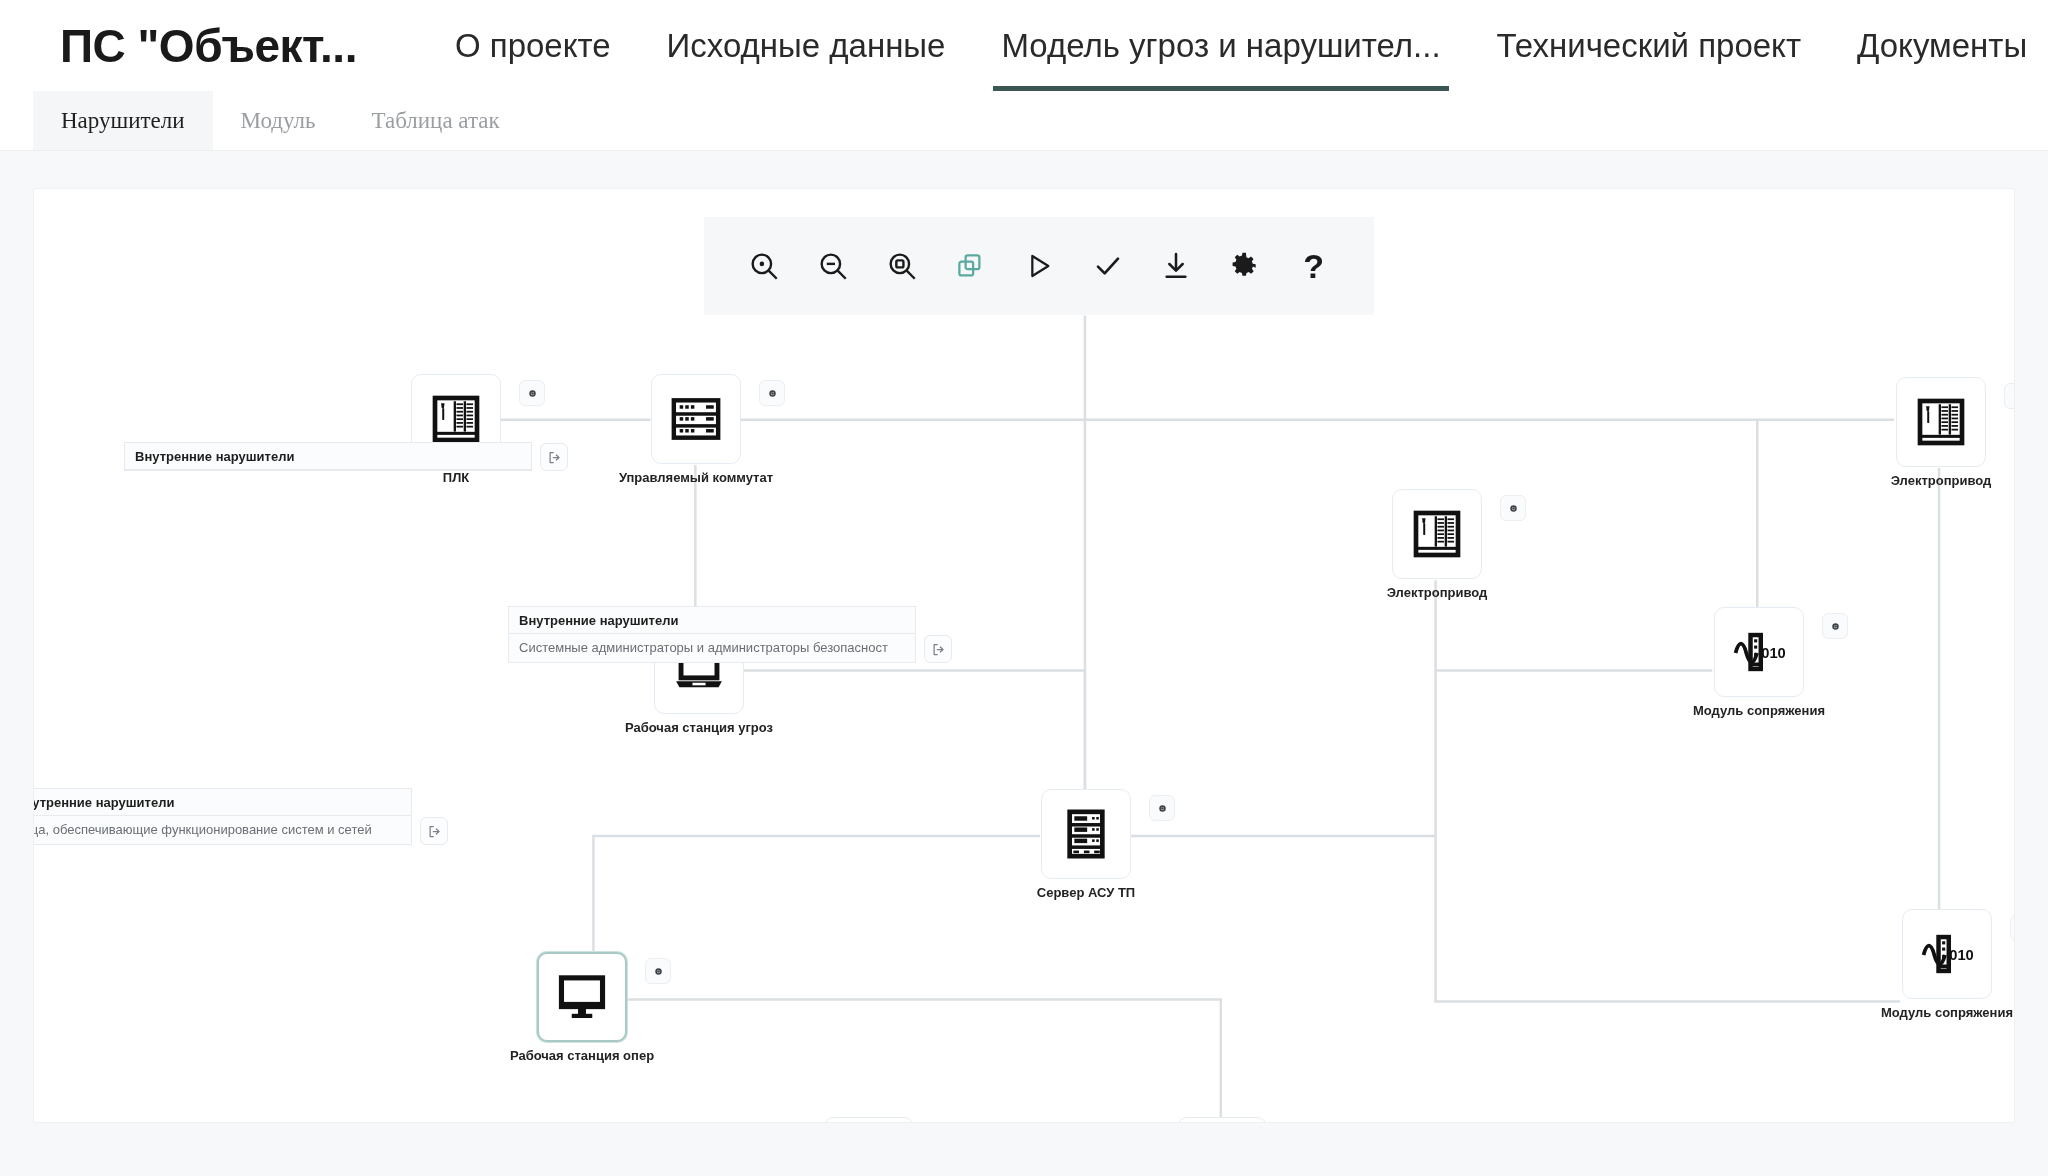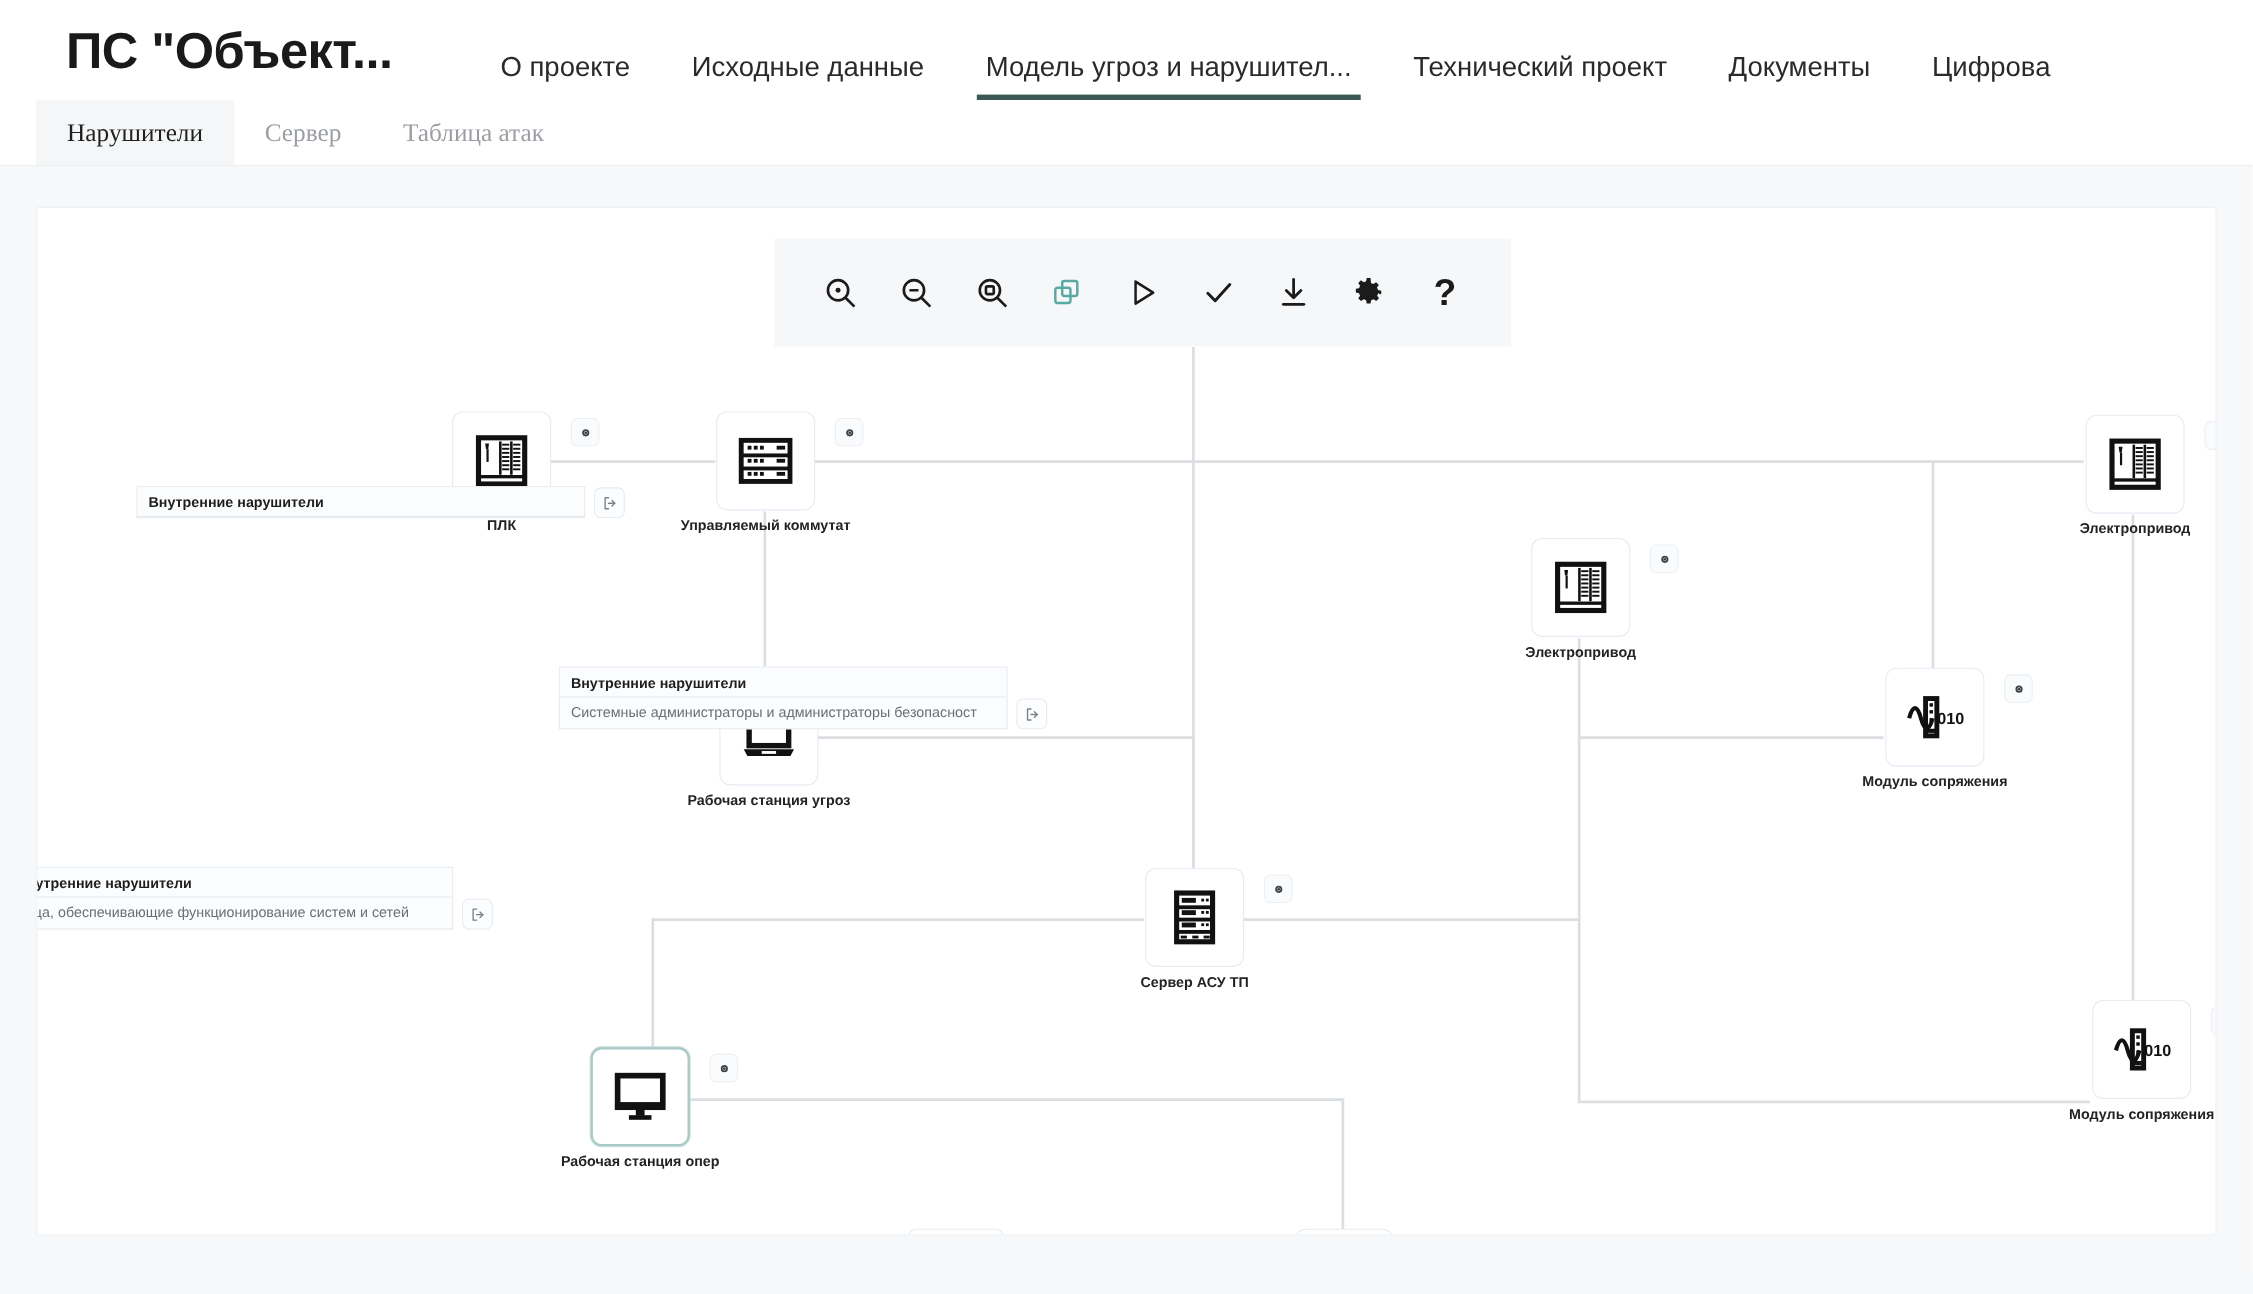--- a/index.html
+++ b/index.html
@@ -29,23 +29,23 @@
     flex: 0 0 auto;
     margin-right: 70px;
   }
   .nav {
     display: flex;
     align-items: center;
     height: 91px;
     flex: 0 0 auto;
   }
   .nav-item {
-    font-size: 25px;
+    font-size: 33px;
     color: #2a2a2a;
-    padding: 16px 28px;
+    padding: 0 28px;
     height: 91px;
     line-height: 91px;
     position: relative;
     cursor: pointer;
   }
   .nav-item.active::after {
     content: "";
     position: absolute;
     left: 20px; right: 20px; bottom: 0;
     height: 5px;
@@ -213,21 +213,21 @@
     <div class="nav-item">Исходные данные</div>
     <div class="nav-item active">Модель угроз и нарушител...</div>
     <div class="nav-item">Технический проект</div>
     <div class="nav-item">Документы</div>
     <div class="nav-item">Цифрова</div>
   </nav>
 </div>
 
 <div class="tabsrow">
   <div class="tab active">Нарушители</div>
-  <div class="tab">Сервер</div>
+  <div class="tab">Модуль</div>
   <div class="tab">Таблица атак</div>
 </div>
 
 <div class="canvas-wrap">
   <div class="canvas">
 
     <svg class="edges" viewBox="0 0 1982 930" preserveAspectRatio="none">
       <g fill="none" stroke="#dcdfe2" stroke-width="2.5">
 
         <path d="M467,230 L617,230"></path>

